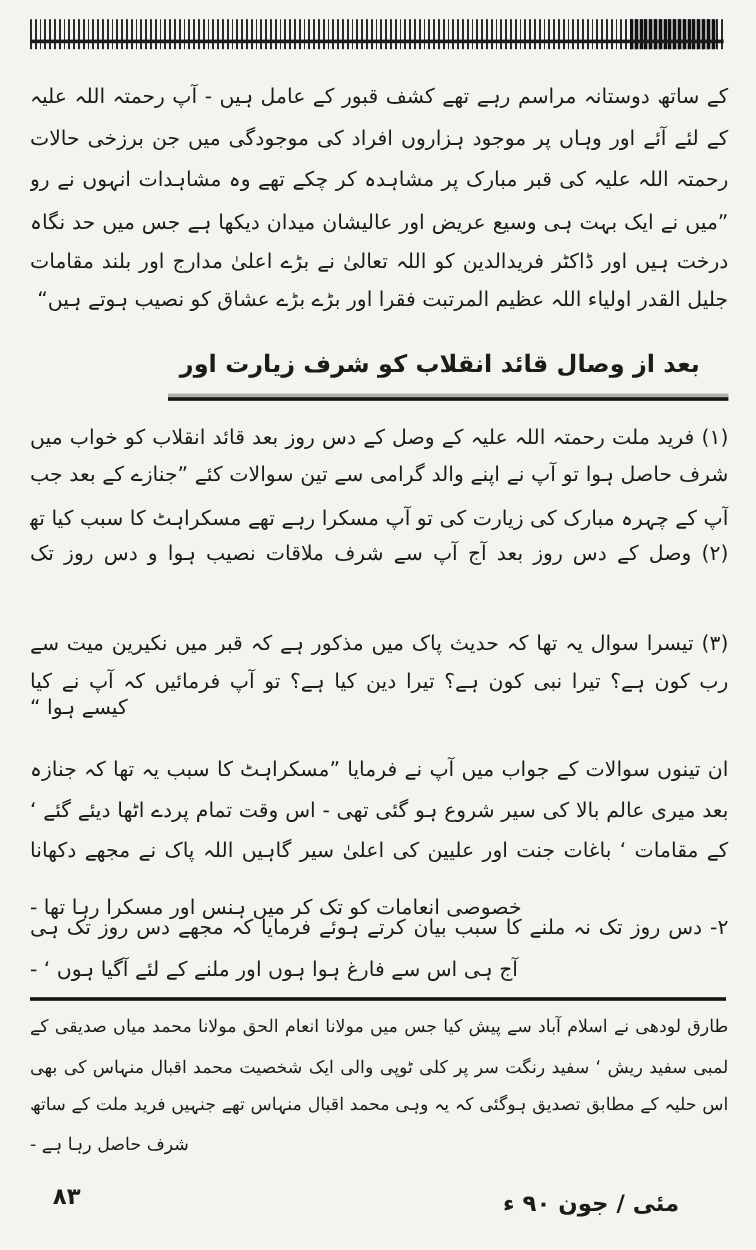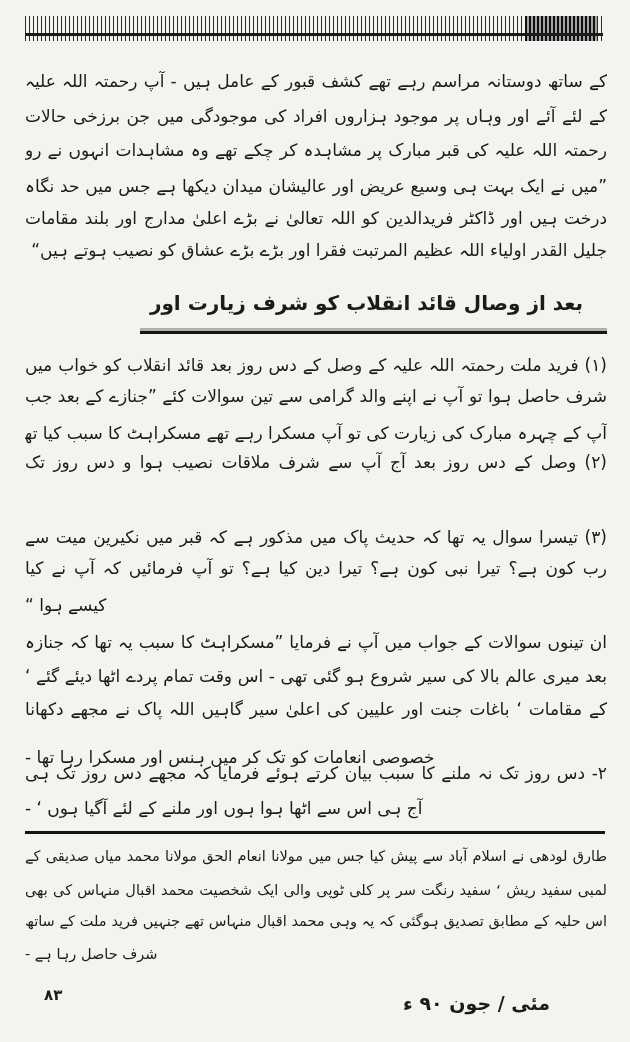--- a/index.html
+++ b/index.html
@@ -40,24 +40,24 @@
     direction:rtl;text-align:center;font-size:20px;font-weight:bold;overflow:hidden;
   }
   .heading-rule{
     position:absolute;left:140px;width:467px;top:331px;height:3px;background:#16140f;
     box-shadow:0 -3px 0 rgba(22,20,15,.3);
   }
   .footnote-rule{
     position:absolute;left:25px;width:580px;top:831px;height:3px;background:#16140f;
   }
   .page-number{
-    position:absolute;left:44px;top:986px;font-size:15px;font-weight:bold;
+    position:absolute;left:44px;top:986px;font-size:19px;font-weight:bold;
   }
   .issue-date{
-    position:absolute;right:80px;top:992px;font-size:19px;font-weight:bold;direction:rtl;white-space:nowrap;
+    position:absolute;right:64px;top:992px;font-size:19px;font-weight:bold;direction:rtl;white-space:nowrap;
   }
 </style>
 </head>
 <body>
 
 <div class="page">
 
   <div class="top-border"></div>
 
   <div class="ln j" style="top:64px">کے ساتھ دوستانہ مراسم رہے تھے کشف قبور کے عامل ہیں - آپ رحمتہ اللہ علیہ کے وصال پر تعزیت</div>
@@ -71,28 +71,28 @@
   <div class="heading-rule"></div>
 
   <div class="ln j ind" style="top:348px">(۱) فرید ملت رحمتہ اللہ علیہ کے وصل کے دس روز بعد قائد انقلاب کو خواب میں ان کی زیارت کا</div>
   <div class="ln j" style="top:379px">شرف حاصل ہوا تو آپ نے اپنے والد گرامی سے تین سوالات کئے ”جنازے کے بعد جب ہم نے</div>
   <div class="ln tail" style="top:416px">آپ کے چہرہ مبارک کی زیارت کی تو آپ مسکرا رہے تھے مسکراہٹ کا سبب کیا تھا؟ -</div>
 
   <div class="ln j ind-sm" style="top:445px">(۲) وصل کے دس روز بعد آج آپ سے شرف ملاقات نصیب ہوا و دس روز تک ملاقات نہ ہو سکنے کی</div>
 
   <div class="ln j ind-sm" style="top:520px">(۳) تیسرا سوال یہ تھا کہ حدیث پاک میں مذکور ہے کہ قبر میں نکیرین میت سے آکر پوچھتے ہیں کہ تیرا</div>
   <div class="ln j" style="top:551px">رب کون ہے؟ تیرا نبی کون ہے؟ تیرا دین کیا ہے؟ تو آپ فرمائیں کہ آپ نے کیا جواب دیا اور وہ معاملہ</div>
-  <div class="ln tail" style="top:588px">کیسے ہوا “</div>
+  <div class="ln tail" style="top:573px">کیسے ہوا “</div>
 
   <div class="ln j ind" style="top:625px">ان تینوں سوالات کے جواب میں آپ نے فرمایا ”مسکراہٹ کا سبب یہ تھا کہ جنازہ کے فوراً ہی</div>
   <div class="ln j" style="top:659px">بعد میری عالم بالا کی سیر شروع ہو گئی تھی - اس وقت تمام پردے اٹھا دیئے گئے ‘ عالم آخرت اور عالم عقبیٰ</div>
   <div class="ln j" style="top:692px">کے مقامات ‘ باغات جنت اور علیین کی اعلیٰ سیر گاہیں اللہ پاک نے مجھے دکھانا شروع کر دی تھیں ان</div>
   <div class="ln tail" style="top:740px">خصوصی انعامات کو تک کر میں ہنس اور مسکرا رہا تھا -</div>
   <div class="ln j" style="top:756px">۲- دس روز تک نہ ملنے کا سبب بیان کرتے ہوئے فرمایا کہ مجھے دس روز تک ہی عالم کی سیر کرائی جاتی رہی -</div>
-  <div class="ln tail" style="top:791px">آج ہی اس سے اٹھا ہوا ہوں اور ملنے کے لئے آگیا ہوں ‘ -</div>
+  <div class="ln tail" style="top:791px">آج ہی اس سے فارغ ہوا ہوں اور ملنے کے لئے آگیا ہوں ‘ -</div>
 
   <div class="footnote-rule"></div>
   <div class="ln fn j" style="top:841px">طارق لودھی نے اسلام آباد سے پیش کیا جس میں مولانا انعام الحق مولانا محمد میاں صدیقی کے ساتھ لمبی</div>
   <div class="ln fn j" style="top:875px">لمبی سفید ریش ‘ سفید رنگت سر پر کلی ٹوپی والی ایک شخصیت محمد اقبال منہاس کی بھی تھی - بعد میں</div>
   <div class="ln fn j" style="top:906px">اس حلیہ کے مطابق تصدیق ہوگئی کہ یہ وہی محمد اقبال منہاس تھے جنہیں فرید ملت کے ساتھ دوستی کا</div>
   <div class="ln fn tail" style="top:939px">شرف حاصل رہا ہے -</div>
 
   <div class="page-number">۸۳</div>
   <div class="issue-date">مئی / جون ۹۰ ء</div>
 

